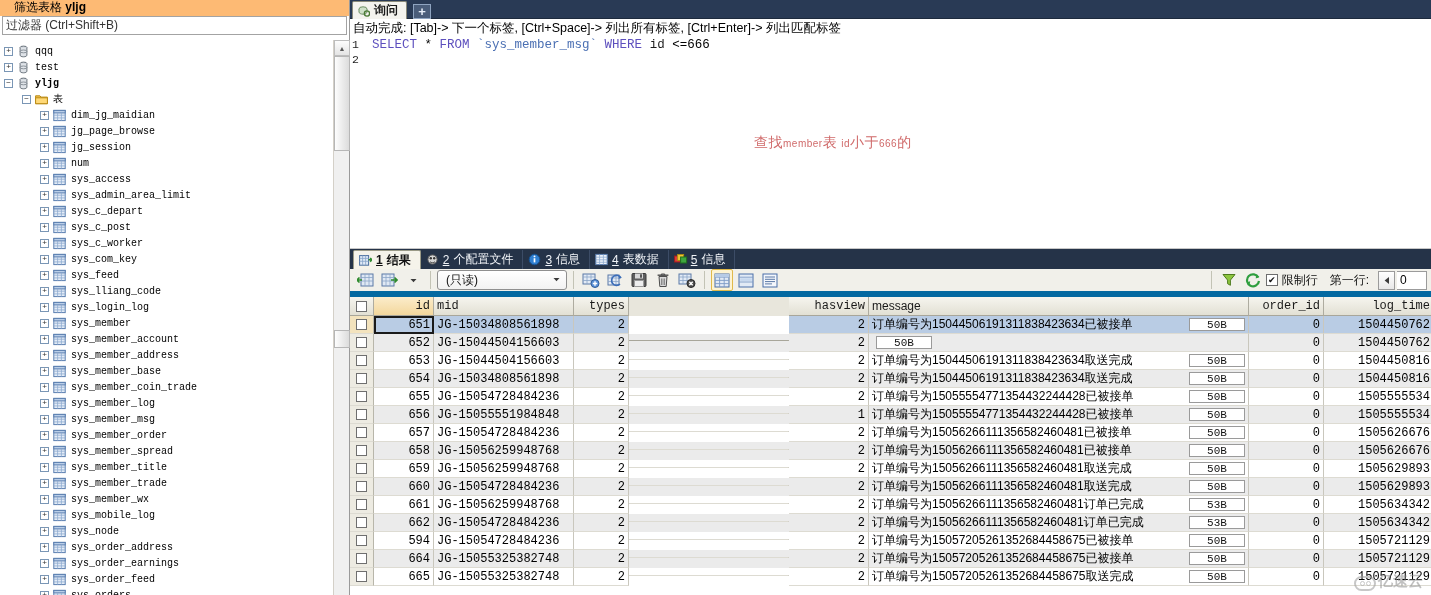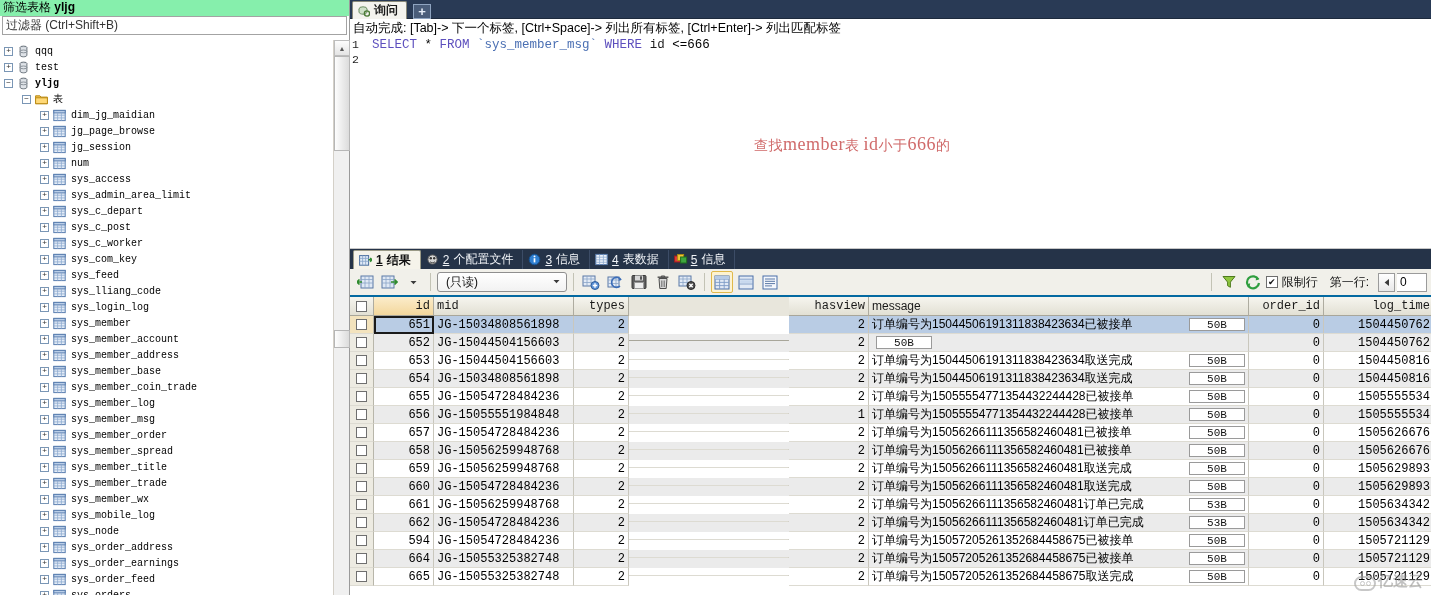--- a/index.html
+++ b/index.html
@@ -13,23 +13,23 @@
     color: #000;
   }
   #app { position: relative; width: 1431px; height: 595px; }
 
   
   #sidebar {
     position: absolute; left: 0; top: 0; width: 350px; height: 595px;
     background: #ffffff; border-right: 1px solid #9a9a9a;
   }
   #sidebar-title {
-    height: 16px; line-height: 14px; padding-left: 3px;
+    height: 16px; line-height: 14px; padding-left: 14px;
     font-size: 12px; color: #000; overflow: hidden; white-space: nowrap;
-    background: #86efac;
+    background: #fdba74;
   }
   #sidebar-title b { font-weight: bold; }
   #filter-box {
     margin: 0 2px; height: 19px; border: 1px solid #a3a3a3;
     background: #fff; display: flex; align-items: center;
     padding-left: 3px; font-size: 12px; color: #555;
   }
   #filter-box .ph { color: #333; }
   #tree-wrap {
     position: absolute; left: 0; top: 40px; right: 0; bottom: 0;
@@ -109,42 +109,42 @@
   .code { font-family: "Liberation Mono", monospace; font-size: 12.5px; white-space: pre; }
   .kw { color: #5d4fbe; }
   .op { color: #000; }
   .tbl { color: #4a6fb3; }
   .ident { color: #1b1b1b; }
   #annotation {
     position: absolute; left: 404px; top: 97px;
     color: #d06a6a; font-size: 14px; letter-spacing: 0.5px;
     font-family: "Liberation Serif", serif;
   }
-  #annotation .mono { font-family: Liberation Serif, serif; font-size: 18px; }
+  #annotation .mono { font-family: Liberation Sans, sans-serif; font-size: 10px; }
 
   
   #rtabs {
     height: 20px; background: #253348; display: flex; align-items: flex-end;
     padding-left: 3px; gap: 0px;
   }
   .rtab {
     height: 19px; display: flex; align-items: center; gap: 4px;
     padding: 0 9px 0 5px; font-size: 12px; color: #f0f3f7;
     border-right: 1px solid #3c4c66;
   }
   .rtab.active {
     background: #f5f3ea; color: #111; font-weight: bold;
     border: 1px solid #9a9a87; border-bottom: none; border-radius: 2px 2px 0 0;
   }
   .rtab u { text-decoration: underline; }
   .rtab .ri { width: 13px; height: 13px; flex: 0 0 auto; }
 
   
   #gtoolbar {
-    height: 28px; background: #f1f0ea; border-bottom: 2px solid #0369a1;
+    height: 28px; background: #f1f0ea; border-bottom: 6px solid #0369a1;
     display: flex; align-items: center; padding: 0 4px; gap: 2px;
   }
   .tbtn {
     width: 22px; height: 22px; display: flex; align-items: center; justify-content: center;
     border: 1px solid transparent; border-radius: 2px;
   }
   .tbtn.sel { border-color: #e0b94a; background: #fdf3d2; }
   .tsep { width: 1px; height: 18px; background: #c3c3b5; margin: 0 4px; }
   #readonly-select {
     width: 130px; height: 20px; border: 1px solid #8f8f8f; border-radius: 3px;

